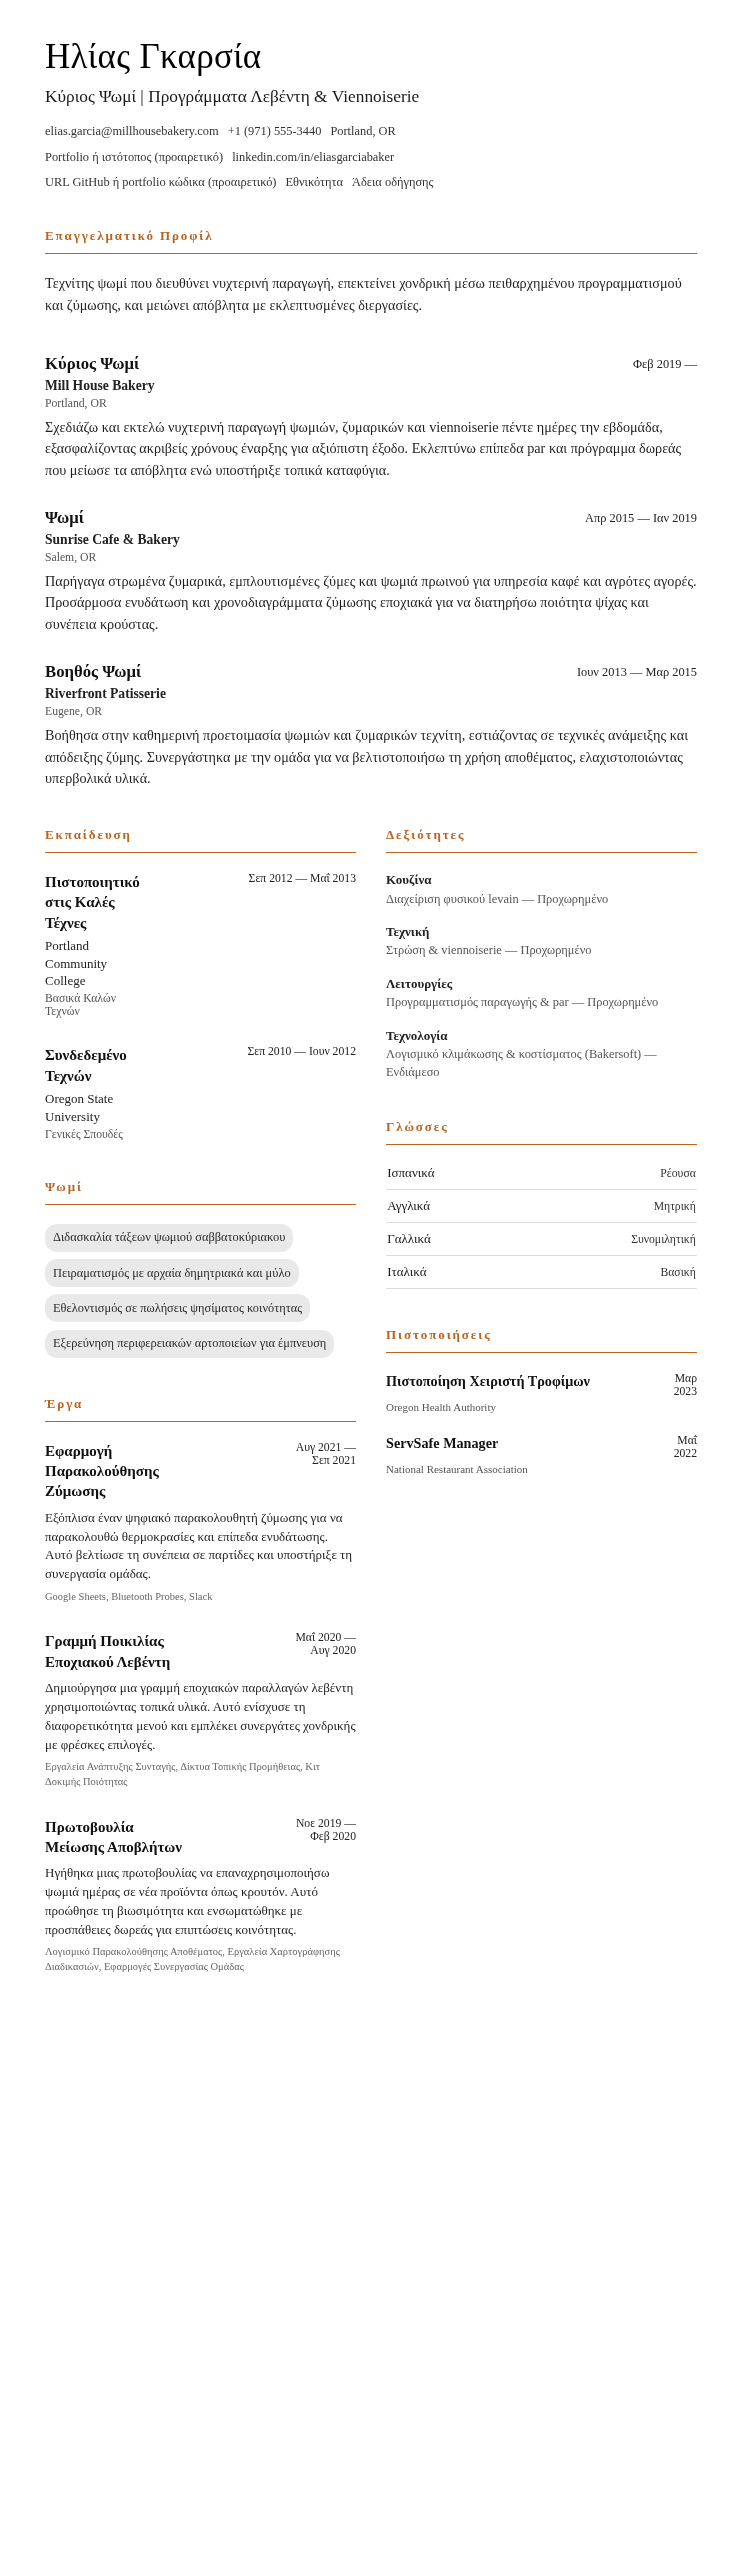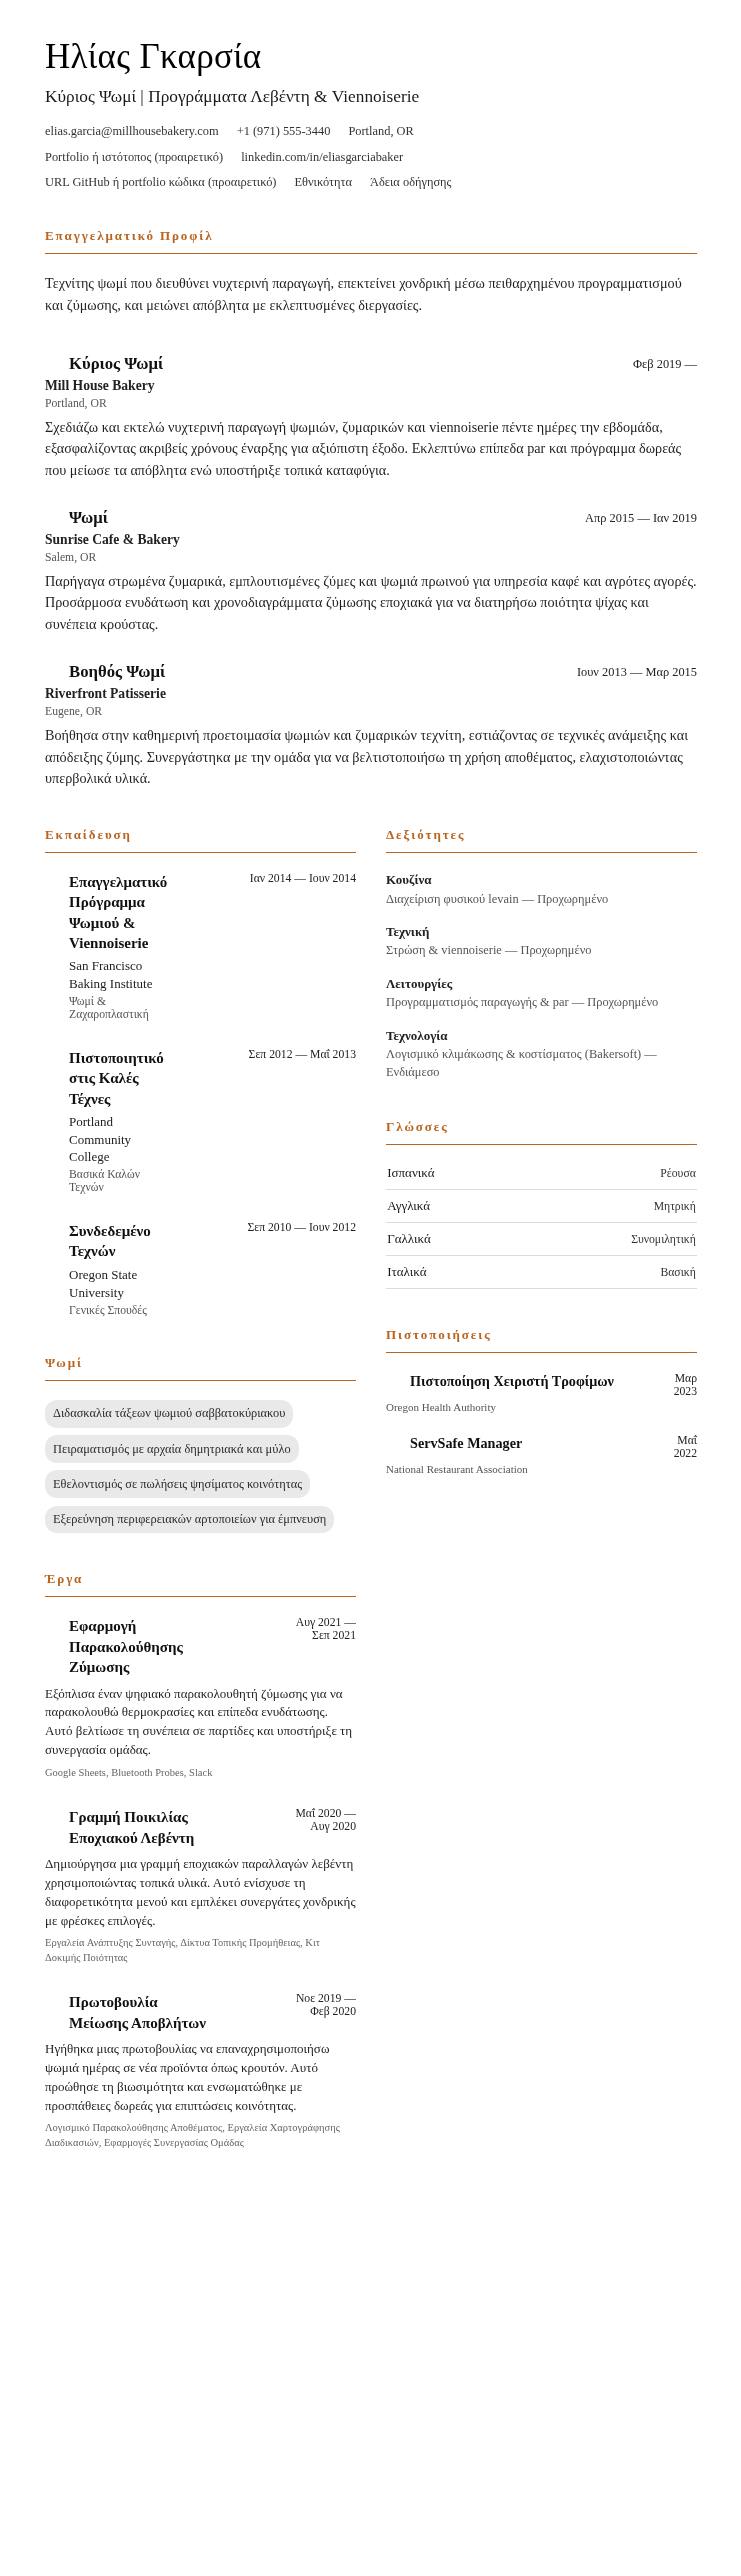--- a/index.html
+++ b/index.html
@@ -6,28 +6,28 @@
   body{
     width:742px;min-height:2576px;background:#ffffff;
     font-family:"Liberation Serif","DejaVu Serif",serif;color:#1a1a1a;
   }
   .page{padding:37px 45px 49px;}
 
   
   h1{margin:0 0 10px;font-size:35px;font-weight:400;color:#000;letter-spacing:0.3px;}
   .subtitle{margin:0 0 17.3px;font-size:17.3px;color:#1a1a1a;}
   .contact{display:flex;flex-direction:column;gap:10.5px;font-size:12.4px;color:#333;}
-  .contact-row{display:flex;flex-wrap:wrap;gap:18px;}
+  .contact-row{display:flex;flex-wrap:wrap;gap:9px;}
 
   
   .sec{margin-top:38px;}
   .sec-h{margin:0 0 19px;padding-bottom:9px;border-bottom:1.2px solid #b9641f;
          color:#b9641f;font-size:13px;font-weight:700;letter-spacing:1.9px;}
   .sec-body>*+*{margin-top:27px;}
-  .row{display:flex;justify-content:flex-start;align-items:flex-start;gap:29px;margin-left:24px;}
+  .row{display:flex;justify-content:flex-start;align-items:flex-start;gap:29px;}
   .date{font-size:12.4px;color:#222;text-align:right;flex:1;}
 
   .desc{margin:7.4px 0 0;font-size:14.2px;line-height:1.5;color:#1f1f1f;}
 
   
   .xp-title{margin:0;font-size:16.7px;font-weight:700;color:#111;}
   .xp .date{padding-top:3.1px;}
   .xp-company{margin-top:4.3px;font-size:13.6px;font-weight:700;color:#222;}
   .muted{margin-top:2.5px;font-size:11.7px;color:#555;}
 
@@ -141,30 +141,20 @@
   </section>
 
   <div class="cols">
 
     <div class="col">
 
       <section class="sec">
         <h2 class="sec-h">Εκπαίδευση</h2>
         <div class="sec-body">
 
-          <article class="edu">
-            <div class="row">
-              <div class="edu-main">
-                <h3 class="edu-degree">Επαγγελματικό Πρόγραμμα Ψωμιού &amp; Viennoiserie</h3>
-                <div class="edu-school">San Francisco Baking Institute</div>
-                <div class="muted">Ψωμί &amp; Ζαχαροπλαστική</div>
-              </div>
-              <div class="date">Ιαν 2014 — Ιουν 2014</div>
-            </div>
-          </article>
 
           <article class="edu">
             <div class="row">
               <div class="edu-main">
                 <h3 class="edu-degree">Πιστοποιητικό στις Καλές Τέχνες</h3>
                 <div class="edu-school">Portland Community College</div>
                 <div class="muted">Βασικά Καλών Τεχνών</div>
               </div>
               <div class="date">Σεπ 2012 — Μαΐ 2013</div>
             </div>

